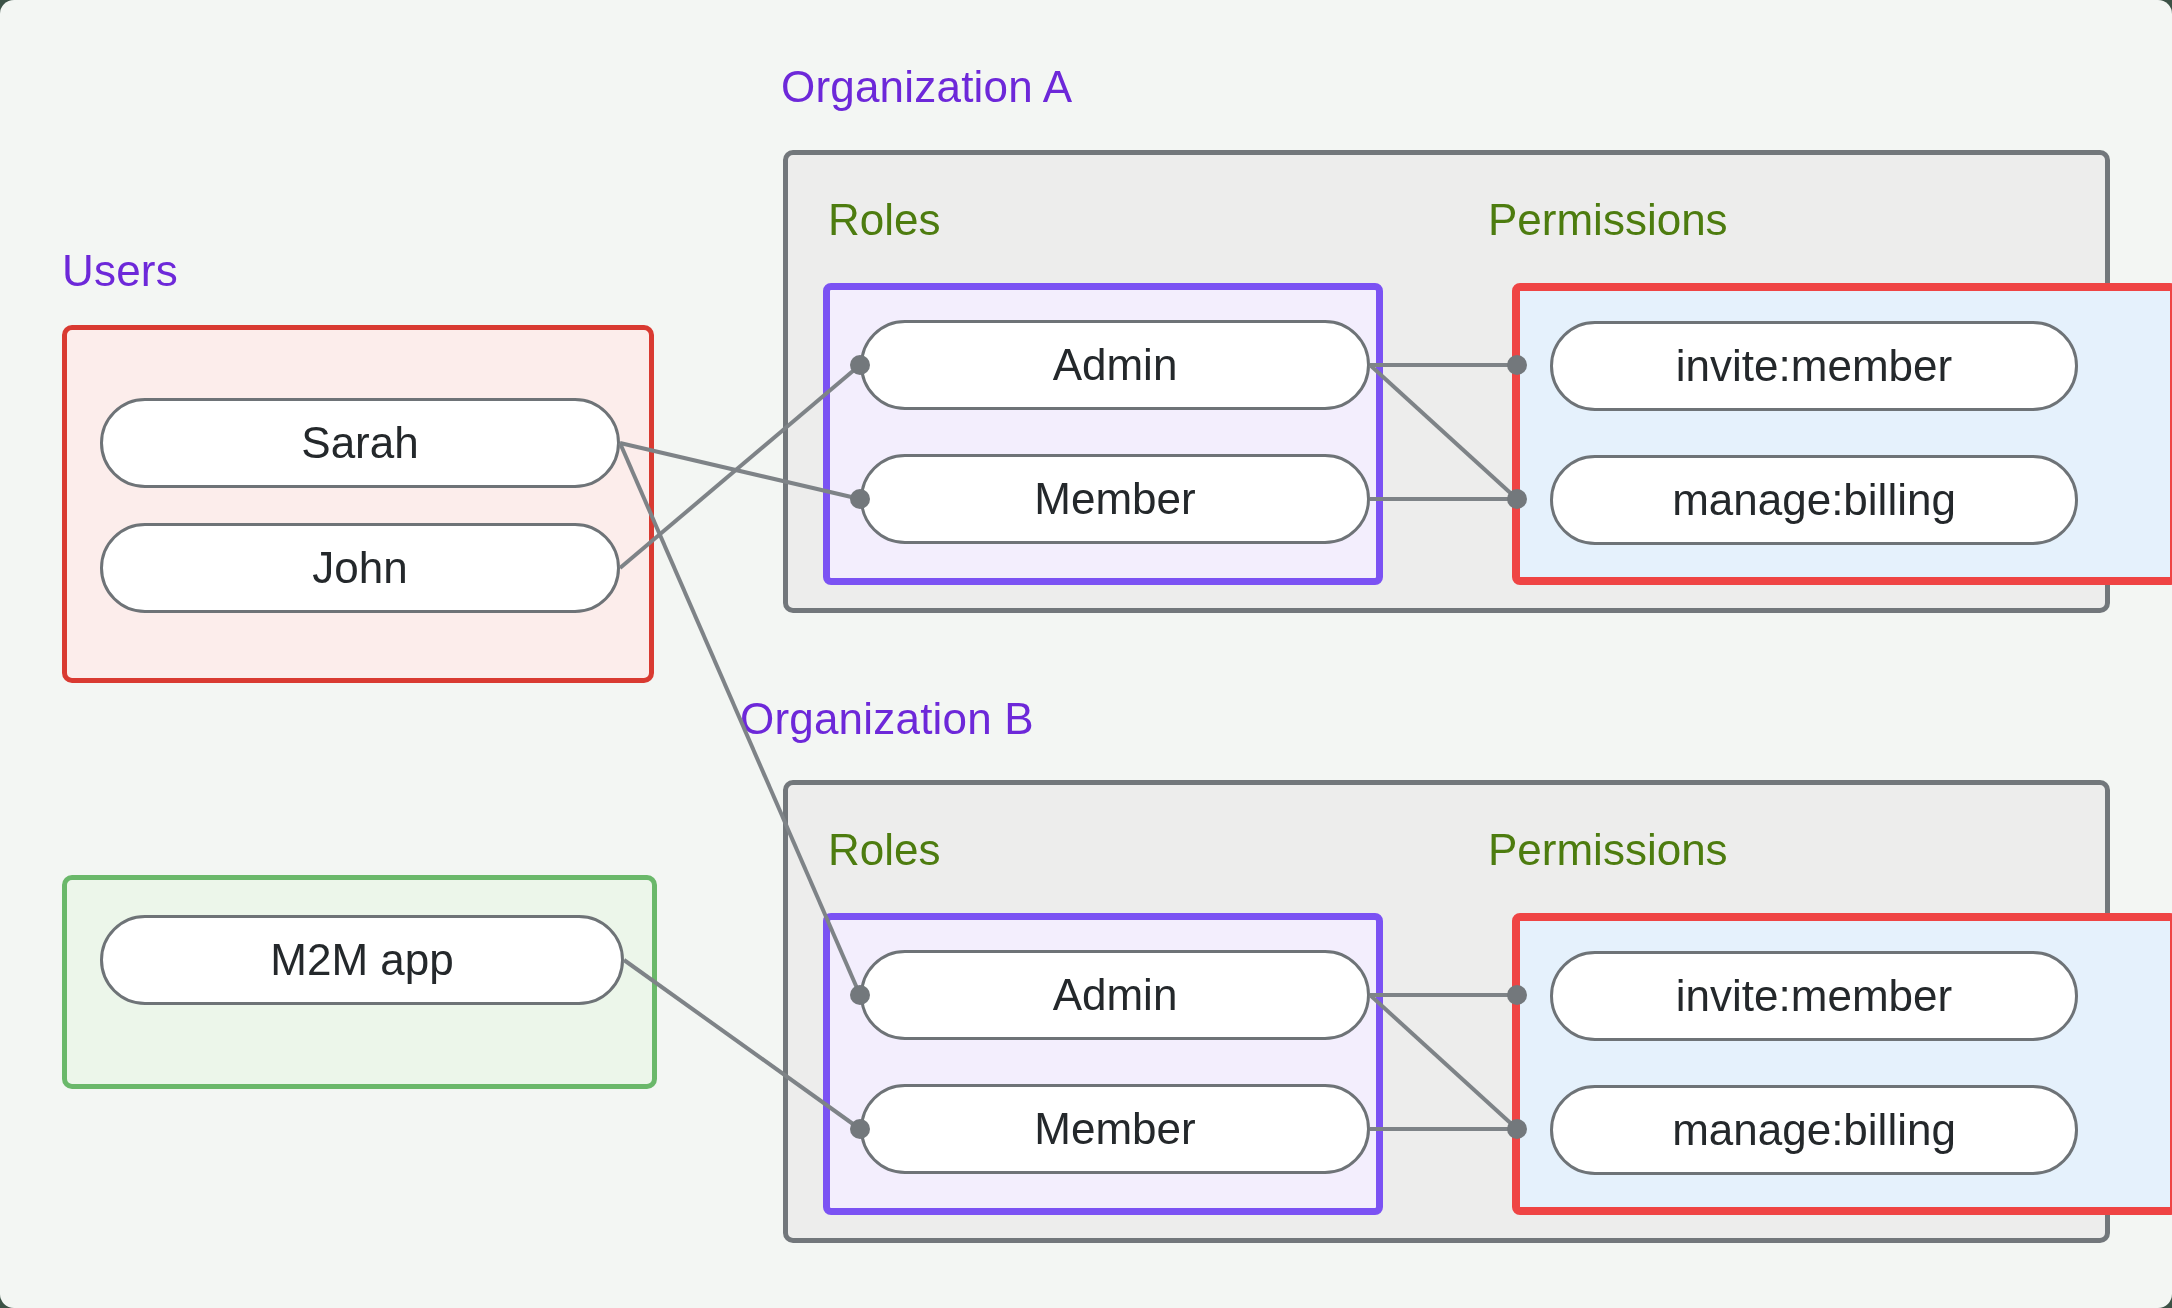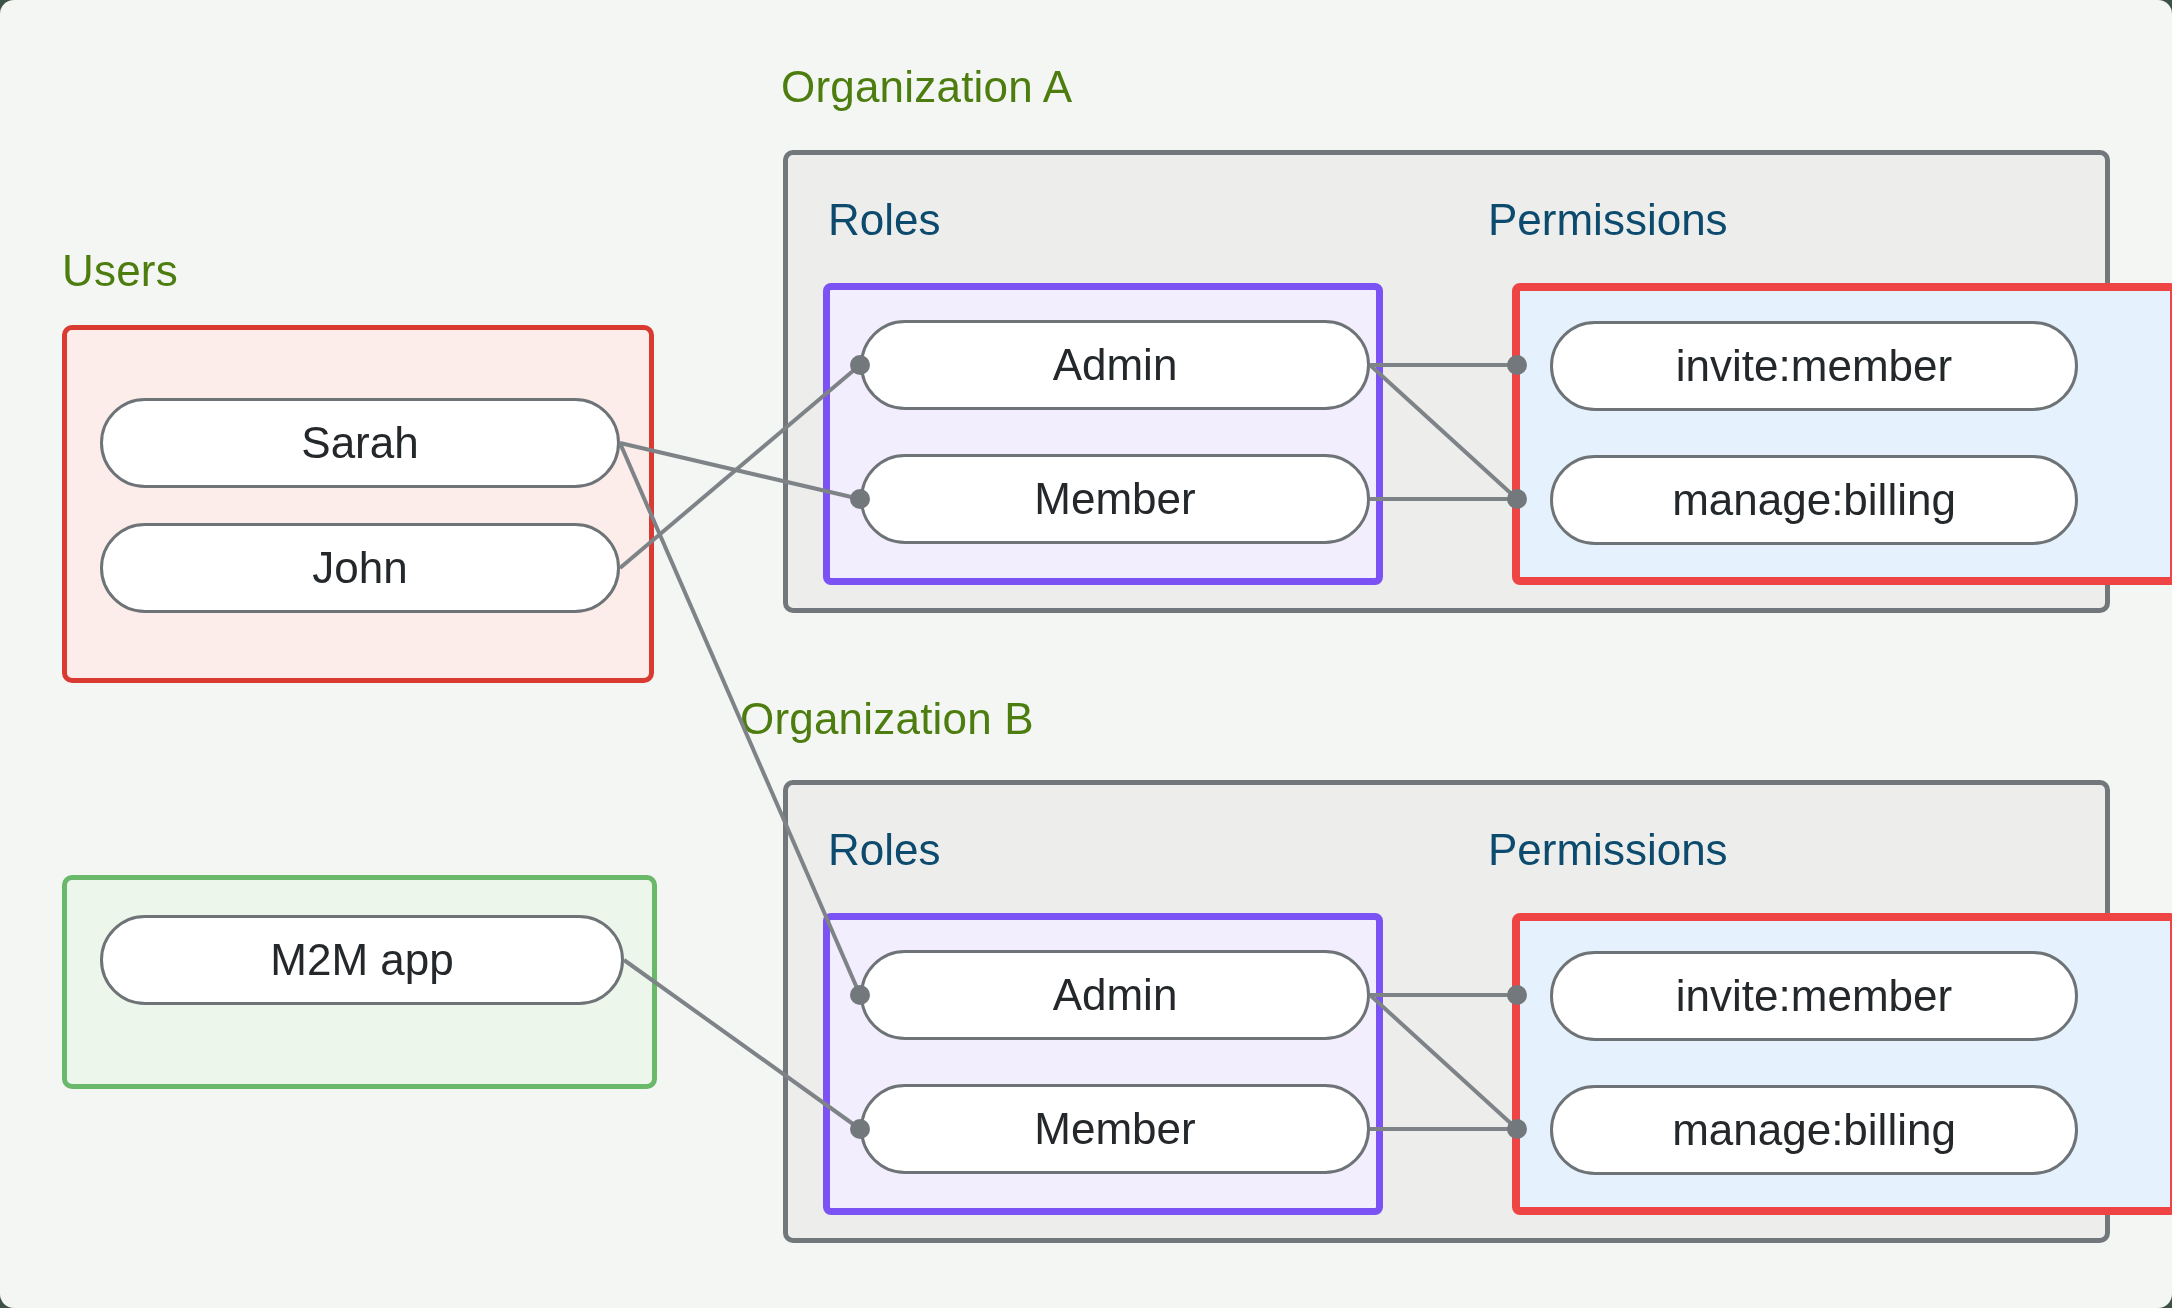--- a/index.html
+++ b/index.html
@@ -2,34 +2,34 @@
 <html><head>
 <meta charset="utf-8">
 <style>
   html,body{margin:0;padding:0;background:#3c5246;font-family:"Liberation Sans","DejaVu Sans",sans-serif;}
   #stage{
     position:relative;width:2172px;height:1308px;background:#f3f6f3;
     border-radius:14px;overflow:hidden;
   }
   .heading{
     position:absolute;font-size:44px;line-height:1.15;font-weight:500;
-    color:#4d7c0f;letter-spacing:0.2px;white-space:nowrap;
+    color:#6d28d9;letter-spacing:0.2px;white-space:nowrap;
   }
   .frame{position:absolute;border-radius:10px;box-sizing:border-box;padding-left:24px;}
   .frame.red{left:62px;top:325px;width:592px;height:358px;border:5px solid #d93a31;background:#fcedeb;}
   .frame.green{left:62px;top:875px;width:595px;height:214px;border:5px solid #6ab86a;background:#ecf6ea;}
   .orgbox{
     position:absolute;width:1327px;height:463px;box-sizing:border-box;
     border:5px solid #72777b;border-radius:10px;background:#ededec;
   }
   #org-a{left:783px;top:150px;}
   #org-b{left:783px;top:780px;}
   .sublabel{
     position:absolute;top:40px;font-size:44px;line-height:1.15;font-weight:500;
-    color:#0c4a6e;white-space:nowrap;
+    color:#4d7c0f;white-space:nowrap;
   }
   .sublabel.roles{left:40px;}
   .sublabel.perms{left:700px;}
   .group{position:absolute;top:128px;height:302px;box-sizing:border-box;border-radius:8px;}
   .group.purple{left:35px;width:560px;border:7px solid #7b52f3;background:#f3eefd;}
   .group.blue{left:724px;width:666px;border:8px solid #ef4444;background:#e5f1fc;}
   .pill{
     position:absolute;height:90px;box-sizing:border-box;background:#ffffff;
     border:3px solid #6e7377;border-radius:45px;
     display:flex;align-items:center;justify-content:center;

